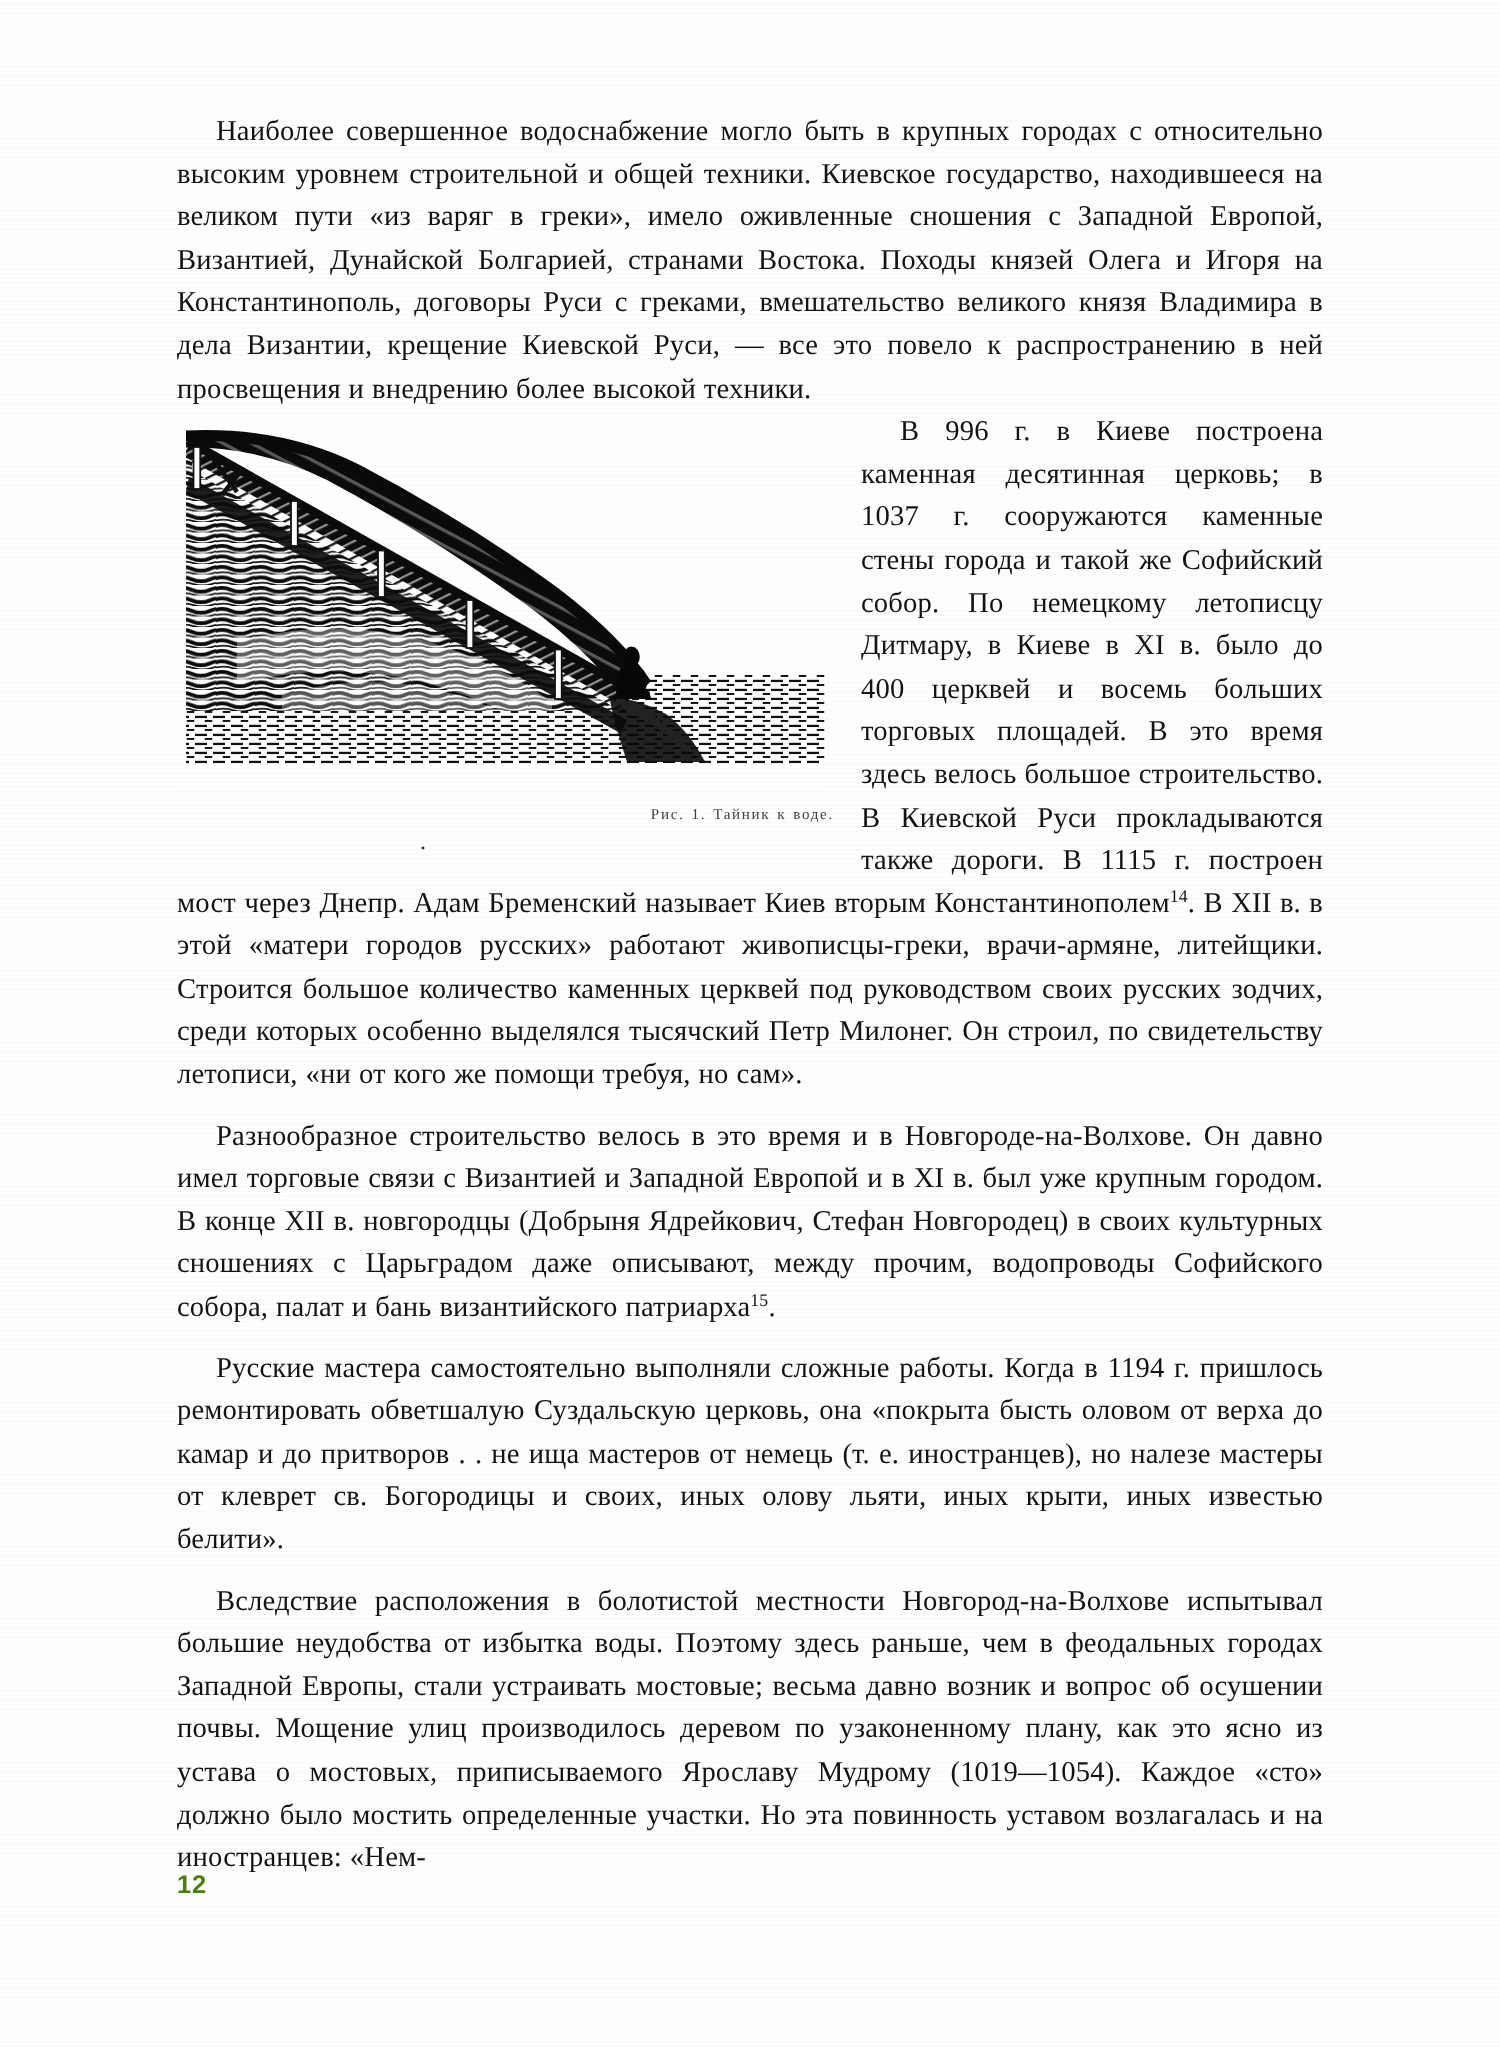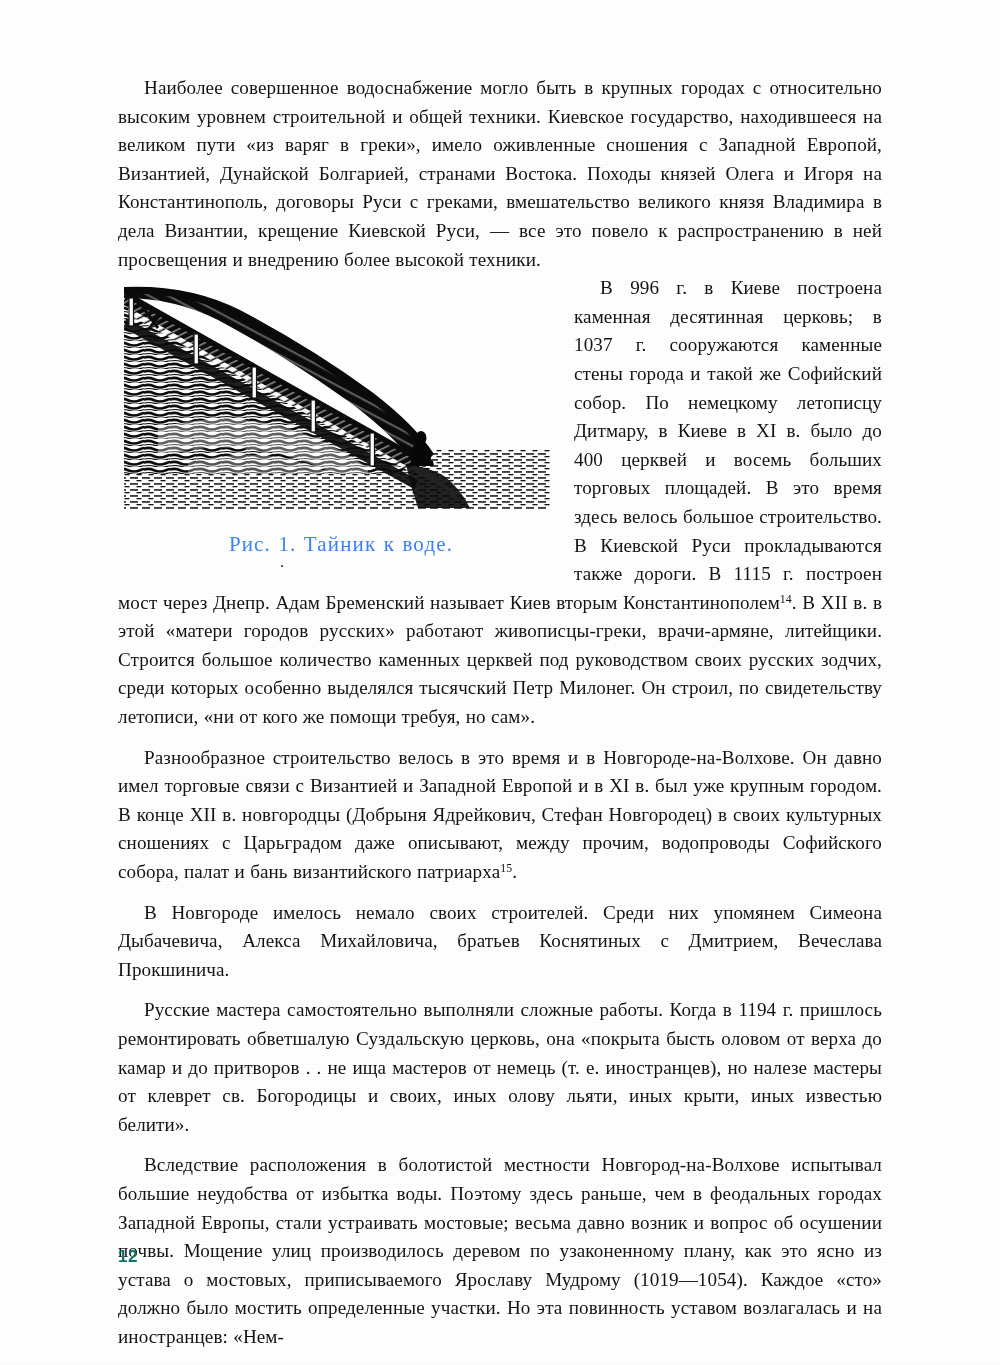--- a/index.html
+++ b/index.html
@@ -63,47 +63,47 @@
     width: 432px;
     height: 247px;
     position: relative;
     overflow: hidden;
     background: #ffffff;
   }
   .figure svg { display: block; }
   .fig-caption {
     margin-top: 9px;
     margin-left: 8px;
-    font-size: 21px;
+    font-size: 10px;
     line-height: 20px;
     letter-spacing: 1.15px;
     word-spacing: 1px;
-    color: #3b82f6;
-    text-align: center;
+    color: #404040;
+    text-align: right;
     white-space: nowrap;
   }
   .fig-dot {
     display: block;
     text-align: center;
     margin-top: 4px;
     margin-left: -110px;
     font-size: 16px;
     line-height: 8px;
     color: #222;
   }
 
   
   .folio {
     position: absolute;
     left: 118px;
     top: 1247px;
     font-size: 17px;
     font-weight: bold;
     font-family: "Liberation Sans", sans-serif;
-    color: #0f766e;
+    color: #4d7c0f;
     letter-spacing: 0.5px;
   }
 
   
   .grain {
     position: absolute;
     inset: 0;
     pointer-events: none;
     opacity: 0.025;
     background:
@@ -221,21 +221,20 @@
       </div>
 
       <div class="fig-caption">Рис. 1. Тайник к воде.</div>
       <span class="fig-dot">.</span>
     </div>
 
     <p class="para indent"><span>В 996 г. в Киеве построена каменная десятинная церковь; в 1037 г. сооружаются каменные стены города и такой же Софийский собор. По немецкому летописцу Дитмару, в Киеве в XI в. было до 400 церквей и восемь больших торговых площадей. В это время здесь велось большое строительство. В Киевской Руси прокладываются также дороги. В 1115 г. построен мост через Днепр. Адам Бременский называет Киев вторым Константинополем</span><sup>14</sup><span>. В XII в. в этой «матери городов русских» работают живописцы-греки, врачи-армяне, литейщики. Строится большое количество каменных церквей под руководством своих русских зодчих, среди которых особенно выделялся тысячский Петр Милонег. Он строил, по свидетельству летописи, «ни от кого же помощи требуя, но сам».</span></p>
 
     <p class="para indent"><span>Разнообразное строительство велось в это время и в Новгороде-на-Волхове. Он давно имел торговые связи с Византией и Западной Европой и в XI в. был уже крупным городом. В конце XII в. новгородцы (Добрыня Ядрейкович, Стефан Новгородец) в своих культурных сношениях с Царьградом даже описывают, между прочим, водопроводы Софийского собора, палат и бань византийского патриарха</span><sup>15</sup><span>.</span></p>
 
-    <p class="para indent">В Новгороде имелось немало своих строителей. Среди них упомянем Симеона Дыбачевича, Алекса Михайловича, братьев Коснятиных с Дмитрием, Вечеслава Прокшинича.</p>
 
     <p class="para indent">Русские мастера самостоятельно выполняли сложные работы. Когда в 1194 г. пришлось ремонтировать обветшалую Суздальскую церковь, она «покрыта бысть оловом от верха до камар и до притворов . . не ища мастеров от немець (т. е. иностранцев), но налезе мастеры от клеврет св. Богородицы и своих, иных олову льяти, иных крыти, иных известью белити».</p>
 
     <p class="para indent">Вследствие расположения в болотистой местности Новгород-на-Волхове испытывал большие неудобства от избытка воды. Поэтому здесь раньше, чем в феодальных городах Западной Европы, стали устраивать мостовые; весьма давно возник и вопрос об осушении почвы. Мощение улиц производилось деревом по узаконенному плану, как это ясно из устава о мостовых, приписываемого Ярославу Мудрому (1019—1054). Каждое «сто» должно было мостить определенные участки. Но эта повинность уставом возлагалась и на иностранцев: «Нем-</p>
 
   </div>
 
   <div class="folio">12</div>
 
   <div class="grain"></div>

